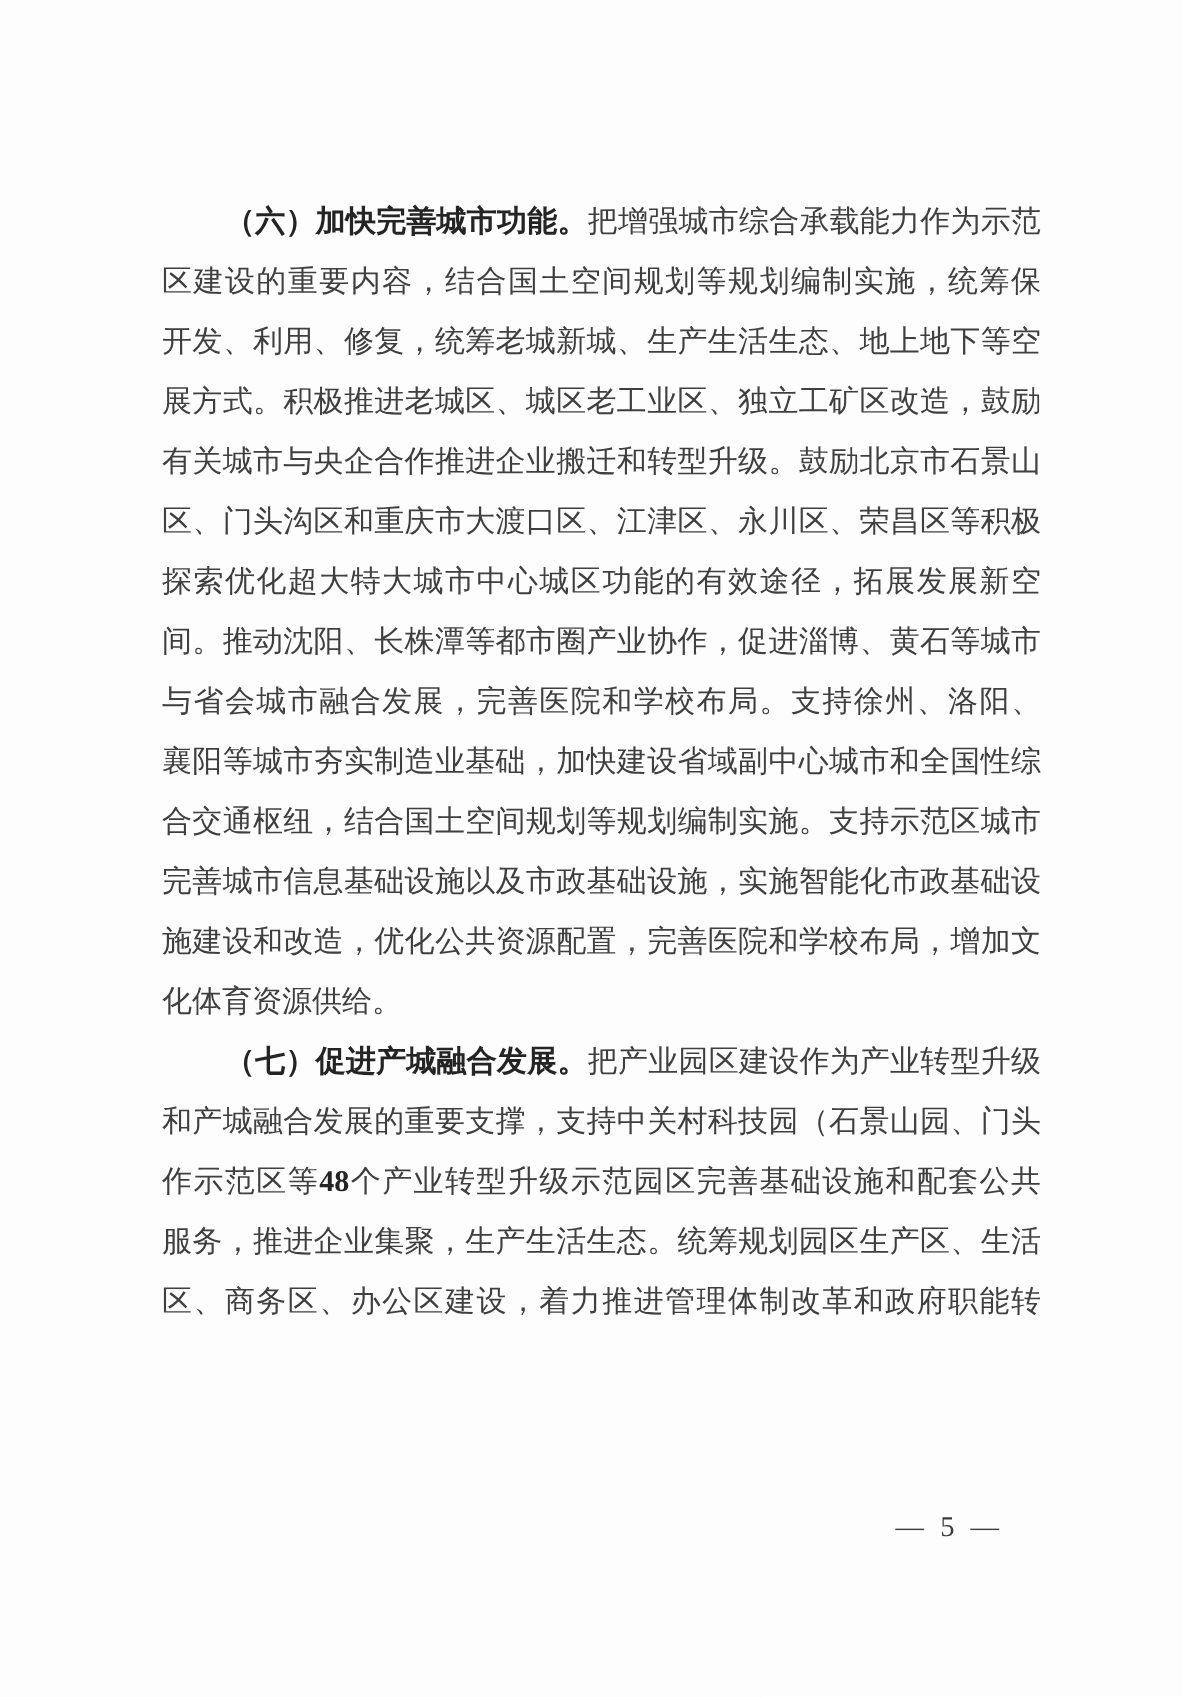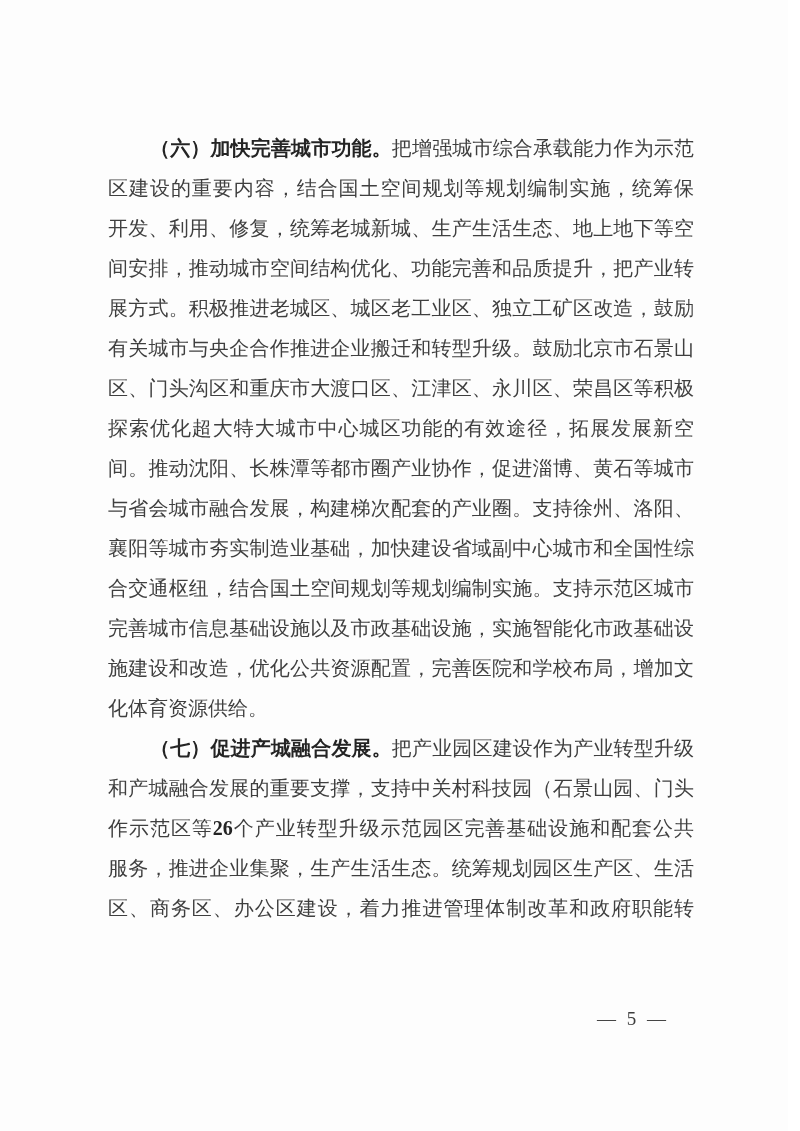--- a/index.html
+++ b/index.html
@@ -53,35 +53,34 @@
 </style>
 </head>
 <body>
 
 <div class="page">
   <div class="content" id="doc-content">
       <div class="paragraph">
         <div class="line indent"><span class="b">（六）加快完善城市功能。</span><span>把增强城市综合承载能力作为示范</span></div>
         <div class="line"><span>区建设的重要内容，结合国土空间规划等规划编制实施，统筹保护、</span></div>
         <div class="line"><span>开发、利用、修复，统筹老城新城、生产生活生态、地上地下等空</span></div>
-        <div class="line"><span>间安排，推动城市空间结构优化、功能完善和品质提升，把产业转</span></div>
         <div class="line"><span>展方式。积极推进老城区、城区老工业区、独立工矿区改造，鼓励</span></div>
         <div class="line"><span>有关城市与央企合作推进企业搬迁和转型升级。鼓励北京市石景山</span></div>
         <div class="line"><span>区、门头沟区和重庆市大渡口区、江津区、永川区、荣昌区等积极</span></div>
         <div class="line"><span>探索优化超大特大城市中心城区功能的有效途径，拓展发展新空</span></div>
         <div class="line"><span>间。推动沈阳、长株潭等都市圈产业协作，促进淄博、黄石等城市</span></div>
-        <div class="line"><span>与省会城市融合发展，构建梯次配套的产业圈。支持徐州、洛阳、</span></div>
+        <div class="line"><span>与省会城市融合发展，完善医院和学校布局。支持徐州、洛阳、</span></div>
         <div class="line"><span>襄阳等城市夯实制造业基础，加快建设省域副中心城市和全国性综</span></div>
         <div class="line"><span>合交通枢纽，结合国土空间规划等规划编制实施。支持示范区城市</span></div>
         <div class="line"><span>完善城市信息基础设施以及市政基础设施，实施智能化市政基础设</span></div>
         <div class="line"><span>施建设和改造，优化公共资源配置，完善医院和学校布局，增加文</span></div>
         <div class="line nojust"><span>化体育资源供给。</span></div>
       </div>
       <div class="paragraph">
         <div class="line indent"><span class="b">（七）促进产城融合发展。</span><span>把产业园区建设作为产业转型升级</span></div>
         <div class="line"><span>和产城融合发展的重要支撑，支持中关村科技园（石景山园、门头</span></div>
-        <div class="line"><span>作示范区等</span><span class="b">26</span><span>个产业转型升级示范园区完善基础设施和配套公共</span></div>
+        <div class="line"><span>作示范区等</span><span class="b">48</span><span>个产业转型升级示范园区完善基础设施和配套公共</span></div>
         <div class="line"><span>服务，推进企业集聚，生产生活生态。统筹规划园区生产区、生活</span></div>
         <div class="line"><span>区、商务区、办公区建设，着力推进管理体制改革和政府职能转变，</span></div>
       </div>
     </div>
   <div class="page-number">— 5 —</div>
 </div>
 
 </body></html>

